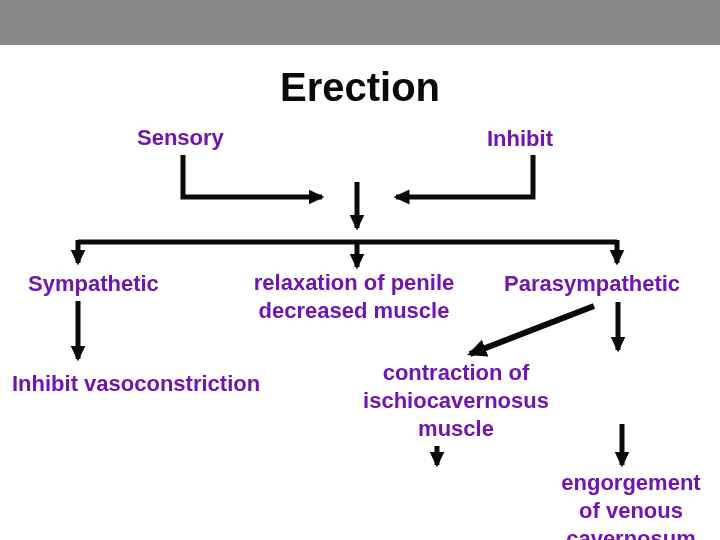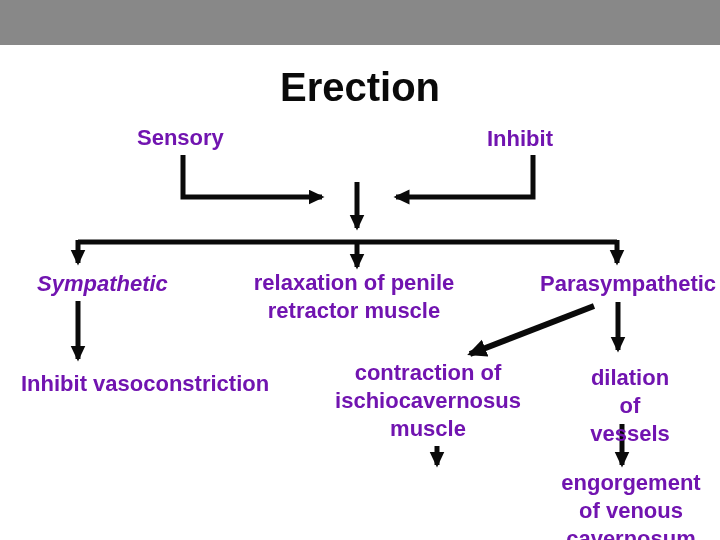--- a/index.html
+++ b/index.html
@@ -71,34 +71,32 @@
       <path d="M622,379 L622,420" marker-end="url(#ah)"></path>
     </g>
   </svg>
 
   <div class="title">Erection</div>
 
   <div class="node" style="left:137px;top:79px;">Sensory</div>
 
   <div class="node" style="left:487px;top:80px;">Inhibit</div>
 
-  <div class="node" style="left:37px;top:225px;font-style:italic;">Sympathetic</div>
+  <div class="node" style="left:28px;top:225px;">Sympathetic</div>
 
   <div class="node centered" style="left:354px;top:224px;">relaxation of penile
-retractor muscle</div>
+decreased muscle</div>
 
-  <div class="node" style="left:540px;top:225px;text-align:right;">Parasympathetic</div>
+  <div class="node" style="left:504px;top:225px;text-align:right;">Parasympathetic</div>
 
-  <div class="node" style="left:21px;top:325px;">Inhibit vasoconstriction</div>
+  <div class="node" style="left:12px;top:325px;">Inhibit vasoconstriction</div>
 
-  <div class="node centered" style="left:428px;top:314px;text-align:center;">contraction of
+  <div class="node centered" style="left:456px;top:314px;text-align:center;">contraction of
 ischiocavernosus
 muscle</div>
 
-  <div class="node centered" style="left:630px;top:319px;">dilation of
-vessels</div>
 
 
   <div class="node centered" style="left:631px;top:424px;">engorgement
 of venous
 cavernosum</div>
 
 </div>
 
 </body></html>

